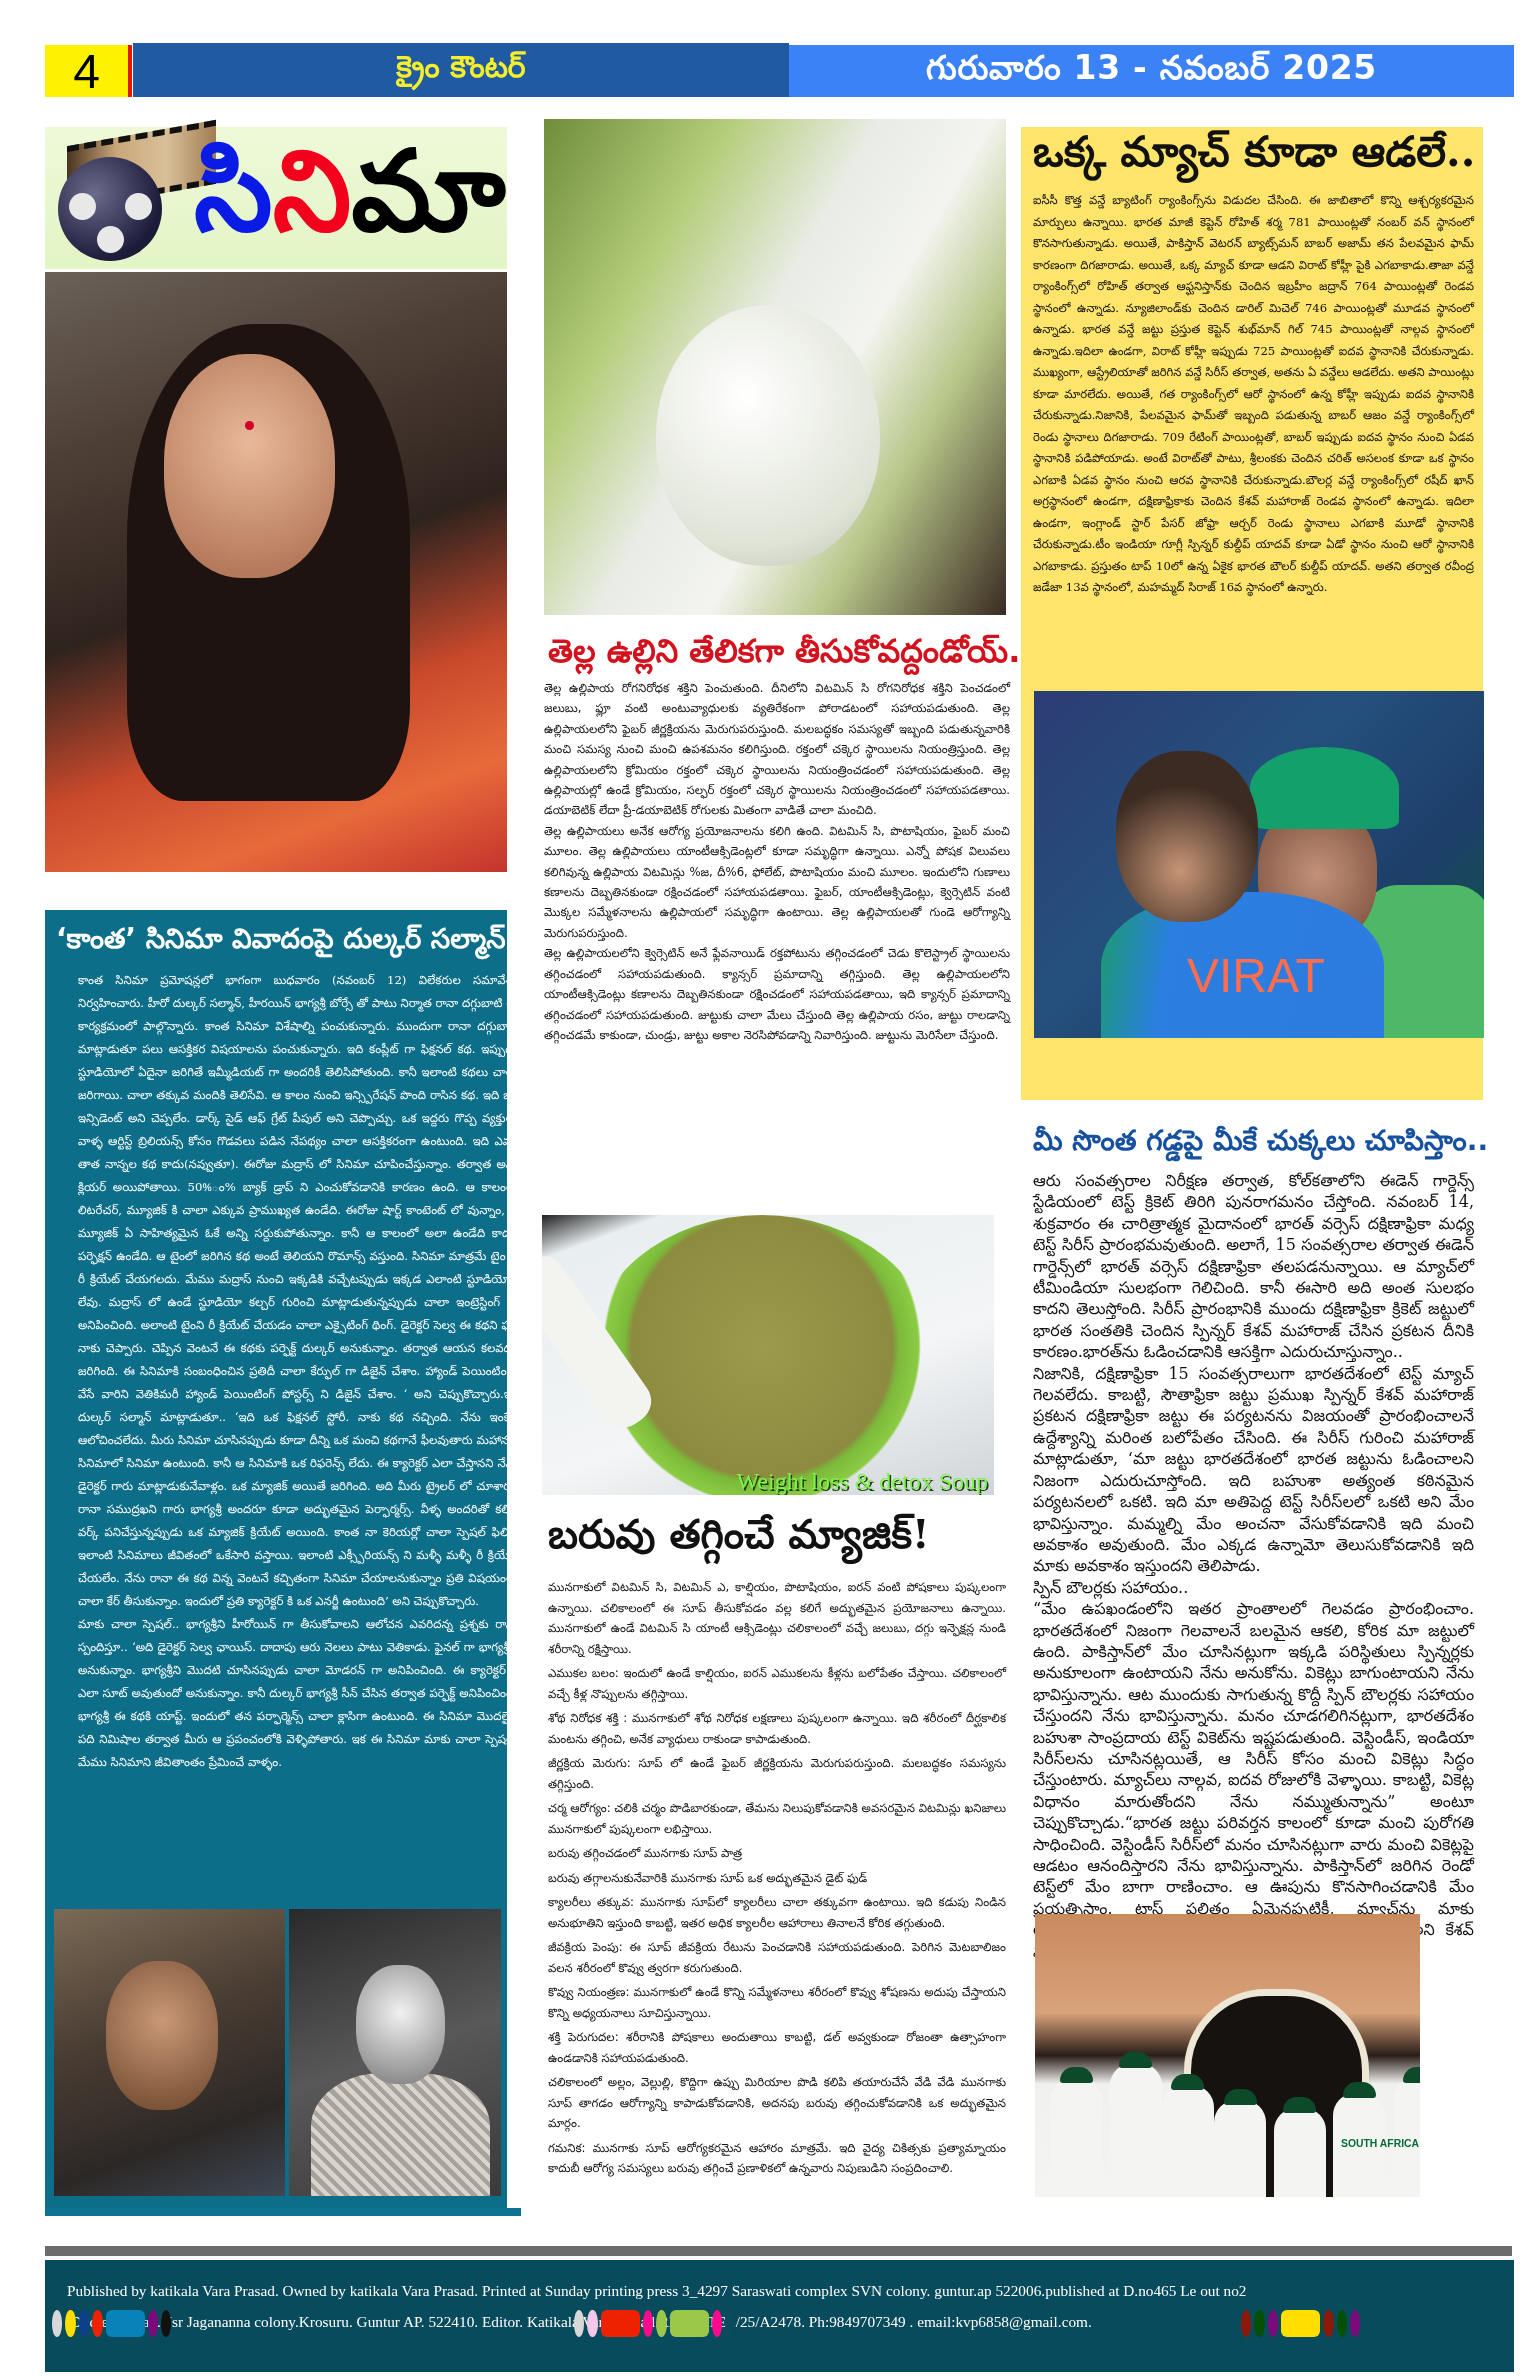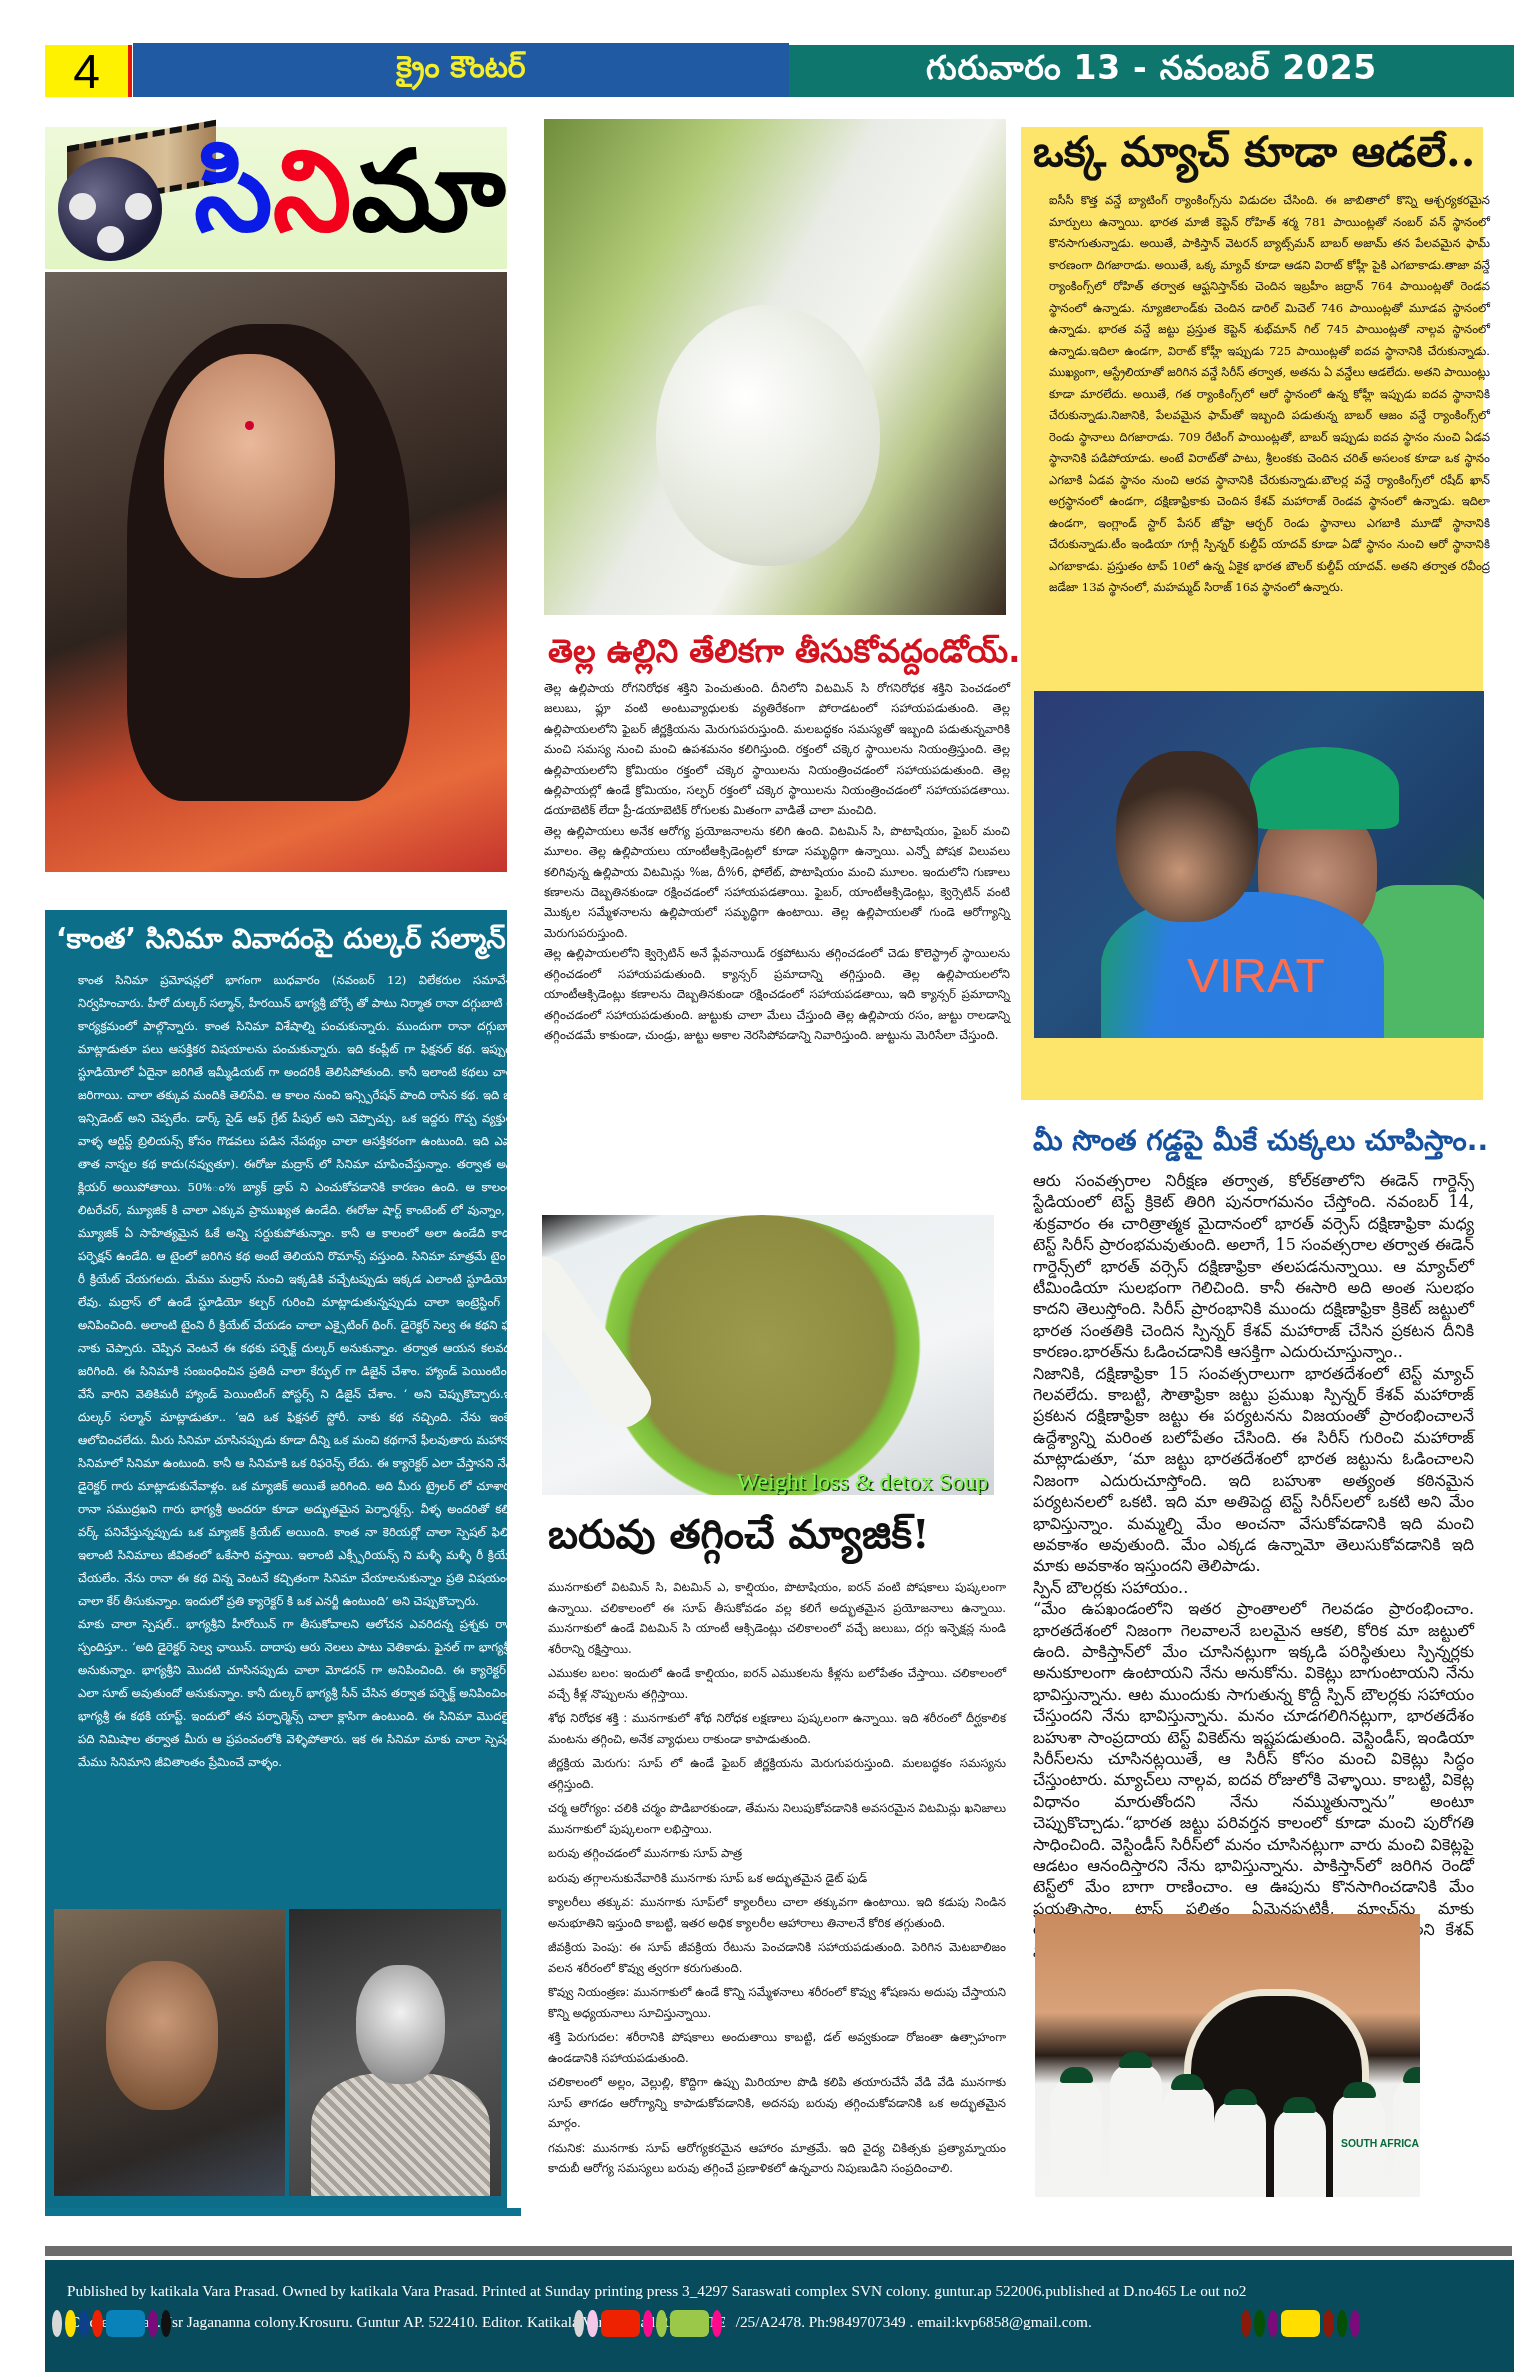--- a/index.html
+++ b/index.html
@@ -2,21 +2,21 @@
 <html style="font-size:12px"><head>
 <meta charset="utf-8">
 <style>
   html, body { margin: 0; padding: 0; background: #ffffff; }
   body { width: 1541px; height: 2377px; position: relative; overflow: hidden; font-family: "DejaVu Sans", sans-serif; }
   .abs { position: absolute; }
 
   
   #page-num { left: 45px; top: 45px; width: 83px; height: 52px; background: #fff200; border-right: 4.5px solid #e21b00; display:flex; align-items:center; justify-content:center; font-family:"Liberation Sans", sans-serif; font-size: 48px; color:#000; }
   #brand { left: 133px; top: 43px; width: 656px; height: 54px; background: #1f5aa3; display:flex; align-items:center; justify-content:center; font-size: 30px; font-weight: bold; color:#f5ee2a; }
-  #date { left: 789px; top: 45px; width: 725px; height: 52px; background: #0f766e; display:flex; align-items:center; justify-content:center; font-size: 33px; font-weight: bold; color:#ffffff; letter-spacing:0.7px; }
+  #date { left: 789px; top: 45px; width: 725px; height: 52px; background: #3b82f6; display:flex; align-items:center; justify-content:center; font-size: 33px; font-weight: bold; color:#ffffff; letter-spacing:0.7px; }
 
   
   #cinema-logo { left: 45px; top: 127px; width: 462px; height: 142px; background: linear-gradient(180deg,#eef9d9,#e2f5c5); display:flex; align-items:center; }
   .reel { position:absolute; left: 13.4px; top: 30px; width: 104px; height: 104px; border-radius: 50%; background: radial-gradient(circle at 35% 35%, #6b6b8c, #1d1b3a 70%); }
   .reel .hole { position:absolute; width: 27px; height: 27px; border-radius:50%; background:#e8e8e8; }
   .film { position:absolute; left: 22.4px; top: 6px; width: 149px; height: 52px; background: linear-gradient(90deg,#4a3520,#c9a77a,#d8c09a,#a27c52); transform: skewY(-10deg); border-top: 6px dashed #111; border-bottom: 6px dashed #111; }
   .logo-word { position:absolute; left: 149px; top: 7.5px; font-size: 112px; font-weight: bold; line-height: 1; }
   .logo-word .c1 { color:#0a1be5; } .logo-word .c2 { color:#f2001c; } .logo-word .c3 { color:#000; }
 
   #actress-photo { left: 45px; top: 272px; width: 462px; height: 600px; background: linear-gradient(160deg,#6a6158 0%,#4e3f36 25%,#2f231e 50%,#c9492c 70%,#e76a3b 85%,#c4342c 100%); overflow:hidden; }
@@ -46,21 +46,21 @@
   #soup-photo .spoon { position:absolute; left: 15px; top: 30px; width: 52px; height: 194px; border-radius: 22.4px; background:#f3f3f0; transform: rotate(-35deg); }
   #soup-caption { position:absolute; right: 6px; bottom: 0px; font-family:"Liberation Serif", serif; font-size: 24px; color:#7cf24a; text-shadow: 1.5px 1.5px 0 #1b3b10; white-space: nowrap; }
 
   #soup-title { left: 548px; top: 1510px; width: 462px; font-family:"DejaVu Serif", serif; font-size: 40px; font-weight: bold; color:#111; white-space:nowrap; }
   #soup-body { left: 544px; top: 1573px; width: 466px; font-family:"DejaVu Sans", sans-serif; font-size: 11.7px; line-height: 20.5px; color:#111; text-align: justify; }
   #soup-body p { margin: 4px; }
 
   
   #cricket1-block { left: 1021px; top: 127px; width: 462px; height: 973px; background:#fde46a; }
   #cricket1-title { left: 1033px; top: 127px; width: 447px; font-family:"DejaVu Serif", serif; font-size: 42px; font-weight: bold; color:#111; white-space:nowrap; }
-  #cricket1-body { left: 1033px; top: 190px; width: 441px; font-family:"DejaVu Serif", serif; font-size: 11.6px; line-height: 21.5px; color:#111; text-align: justify; margin-left: 16px; }
+  #cricket1-body { left: 1033px; top: 190px; width: 441px; font-family:"DejaVu Serif", serif; font-size: 11.6px; line-height: 21.5px; color:#111; text-align: justify; }
   #cricket1-body p { margin: 0; }
   #kohli-photo { left: 1034px; top: 691px; width: 450px; height: 347px; background: linear-gradient(135deg,#2c3c74,#25507e 40%,#1d3f6a 70%,#0f5b3c); overflow:hidden; }
   #kohli-photo .jersey { position:absolute; left: 67px; top: 201px; width: 283px; height: 164px; border-radius: 45% 45% 0 0; background: linear-gradient(100deg,#1b9b6a 0%,#2b7fe0 25%,#2d7be0 100%); }
   #kohli-photo .name { position:absolute; left: 153px; top: 257px; font-family:"Liberation Sans", sans-serif; font-size: 48px; color:#ff6d4d; }
   #kohli-photo .cap { position:absolute; left: 216px; top: 56px; width: 149px; height: 82px; border-radius: 50% 50% 10% 10%; background:#13a06b; }
   #kohli-photo .head1 { position:absolute; left: 82px; top: 60px; width: 142px; height: 171px; border-radius: 45%; background: radial-gradient(circle at 45% 70%, #c79576, #3b2b22 60%); }
   #kohli-photo .head2 { position:absolute; left: 224px; top: 112px; width: 119px; height: 142px; border-radius: 45%; background: radial-gradient(circle at 50% 50%, #c3917a, #7b503c 90%); }
   #kohli-photo .arm { position:absolute; left: 321px; top: 194px; width: 142px; height: 179px; border-radius: 30%; background:#4fb866; }
 
   #cricket2-title { left: 1033px; top: 1124px; width: 455px; font-size: 28px; font-weight: bold; color:#1651a0; white-space:nowrap; }

